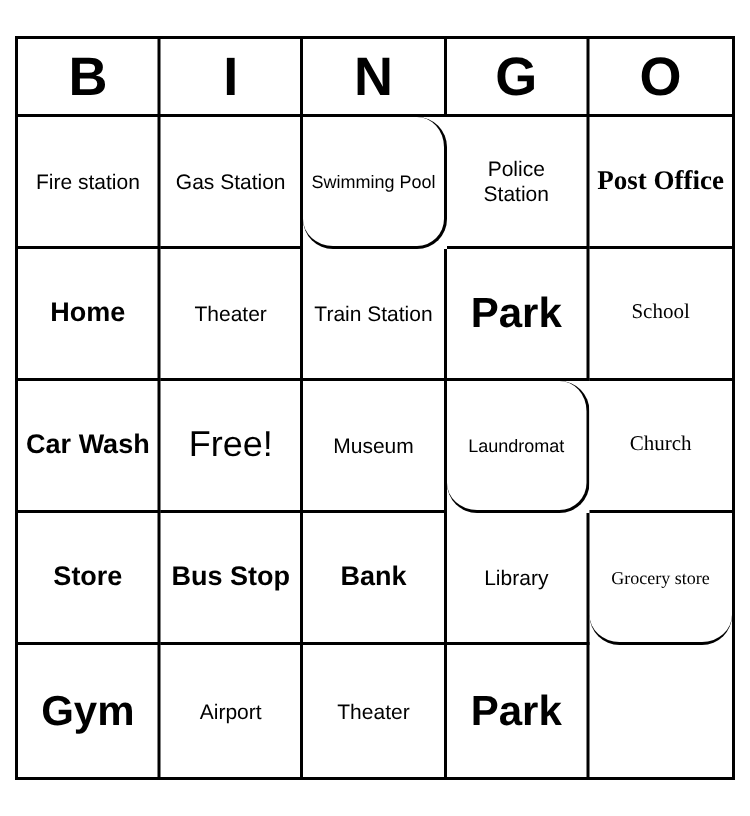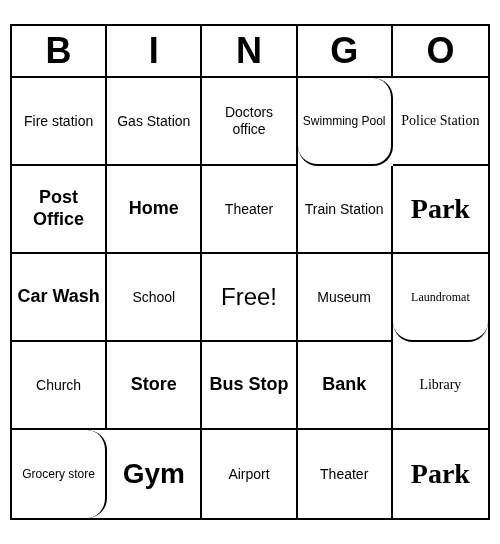--- a/index.html
+++ b/index.html
@@ -97,30 +97,29 @@
   <div class="bingo-header">
   <div class="bingo-header-cell">B</div>
       <div class="bingo-header-cell">I</div>
       <div class="bingo-header-cell">N</div>
       <div class="bingo-header-cell">G</div>
       <div class="bingo-header-cell">O</div>
     </div>
   <div class="bingo-grid">
   <div class="bingo-cell">Fire station</div>
       <div class="bingo-cell">Gas Station</div>
-      <div class="bingo-cell">Doctors office</div>
       <div class="bingo-cell small-text">Swimming Pool</div>
       <div class="bingo-cell">Police Station</div>
       <div class="bingo-cell medium-text">Post Office</div>
       <div class="bingo-cell medium-text">Home</div>
       <div class="bingo-cell">Theater</div>
       <div class="bingo-cell">Train Station</div>
       <div class="bingo-cell large-text" style="font-size: 28px; font-weight: bold;">Park</div>
+      <div class="bingo-cell">School</div>
       <div class="bingo-cell medium-text">Car Wash</div>
-      <div class="bingo-cell">School</div>
       <div class="bingo-cell free">Free!</div>
       <div class="bingo-cell">Museum</div>
       <div class="bingo-cell small-text">Laundromat</div>
       <div class="bingo-cell">Church</div>
       <div class="bingo-cell medium-text">Store</div>
       <div class="bingo-cell medium-text">Bus Stop</div>
       <div class="bingo-cell medium-text">Bank</div>
       <div class="bingo-cell">Library</div>
       <div class="bingo-cell small-text">Grocery store</div>
       <div class="bingo-cell large-text" style="font-size: 28px; font-weight: bold; text-align: center;">Gym</div>

